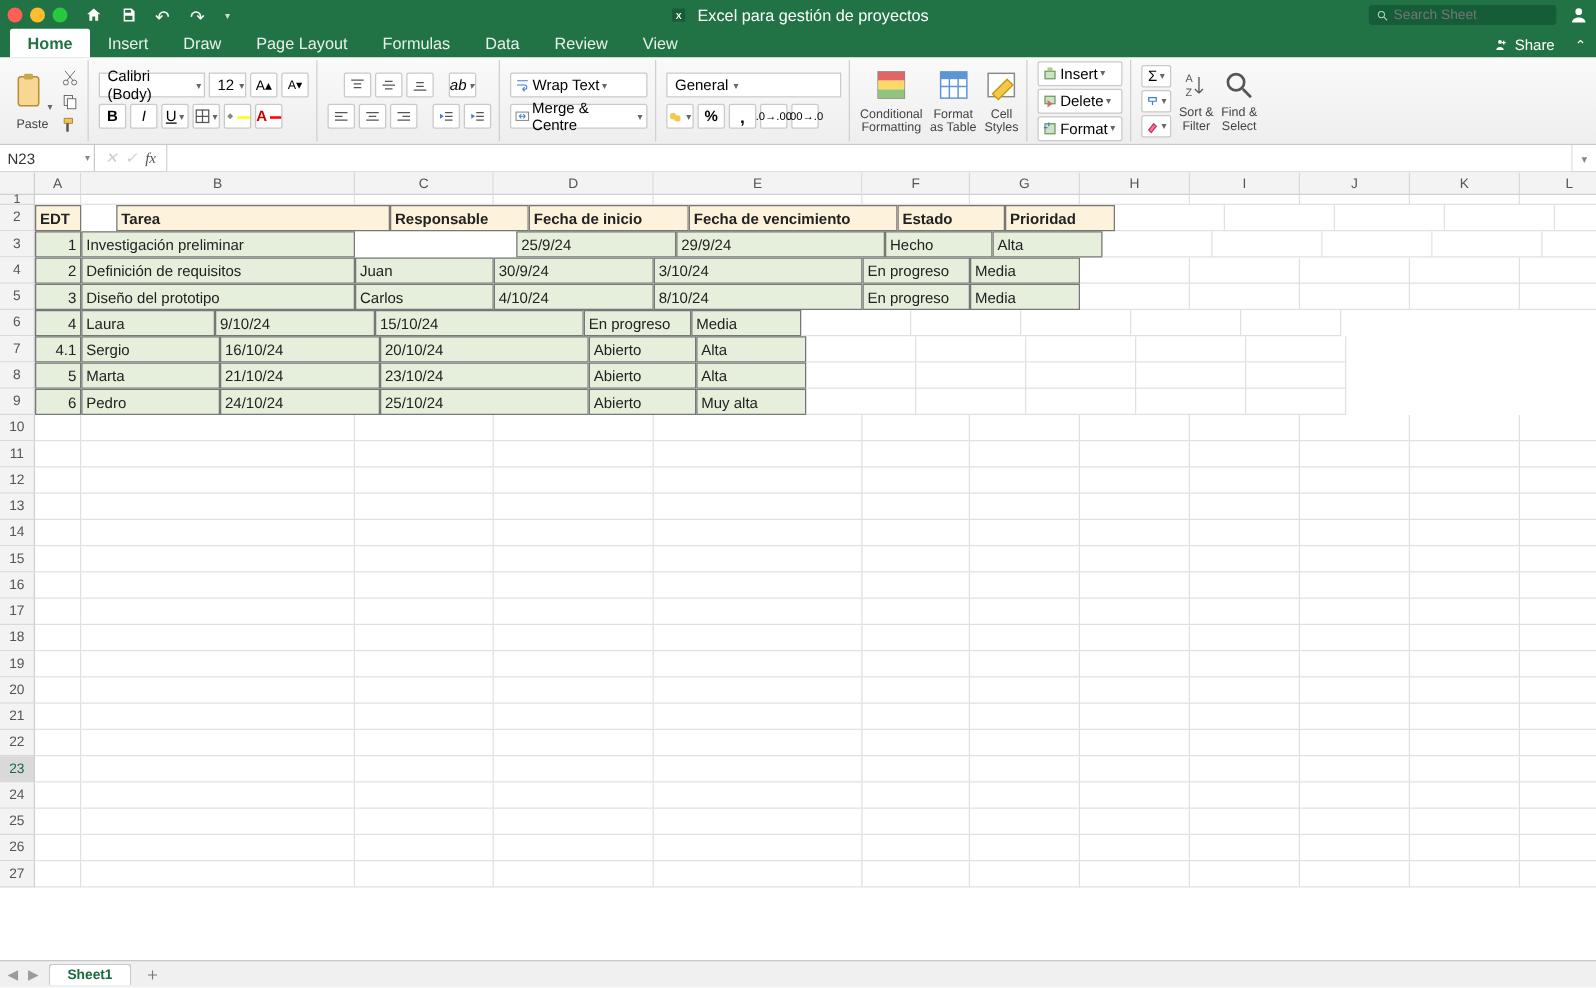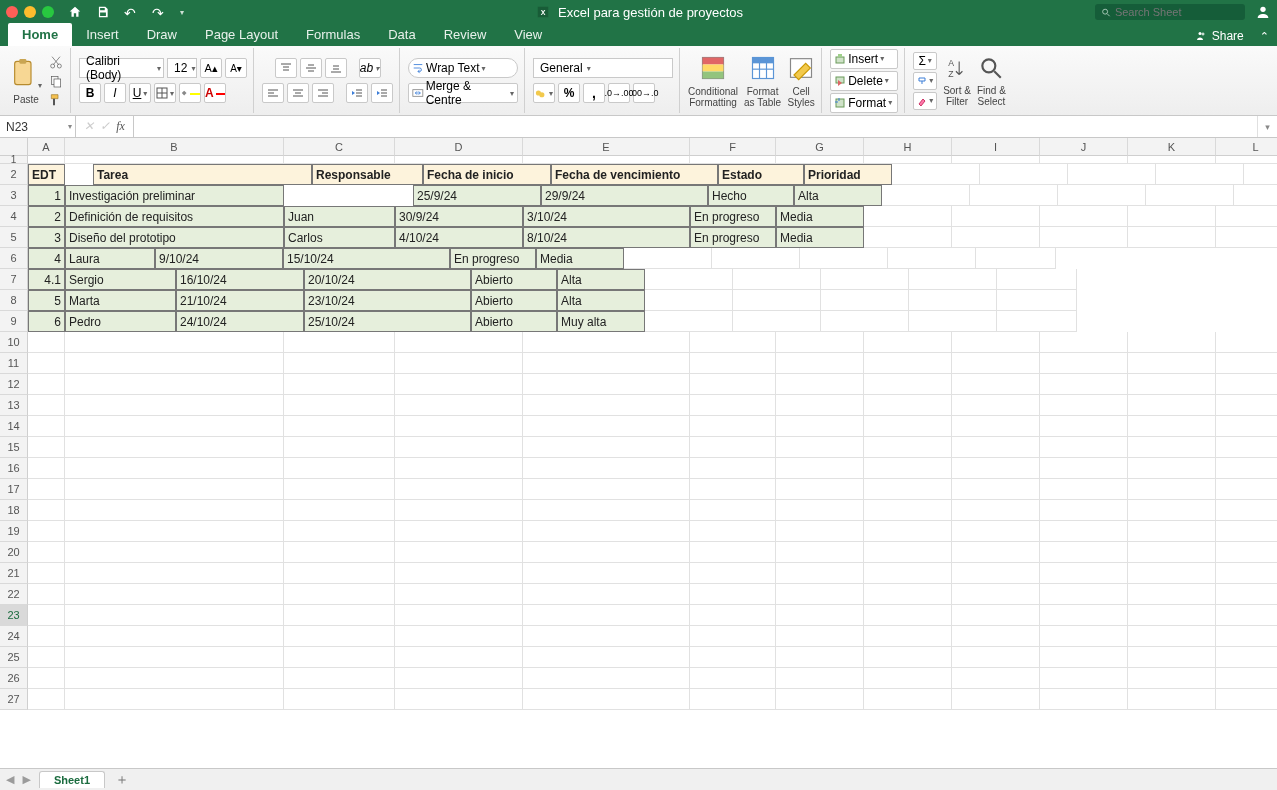--- a/index.html
+++ b/index.html
@@ -282,21 +282,21 @@
               <line x1="5" y1="6" x2="11" y2="6" stroke="#555"></line>
               <line x1="5" y1="9" x2="11" y2="9" stroke="#555"></line>
             </svg>
           </div>
       </div>
     </div>
   </div>
 
   <div class="group">
     <div class="vstack" style="gap:5px;align-items:flex-start;">
-      <div class="btn" style="width:110px;justify-content:flex-start;border-radius:10px;">
+      <div class="btn" style="width:110px;justify-content:flex-start;">
         <svg viewBox="0 0 14 14" width="14" height="14">
             <path d="M2 3h10M2 7h7a2 2 0 010 4H7m0 0l2-2m-2 2l2 2" stroke="#3b7dd8" fill="none"></path>
           </svg>
         <span>Wrap Text</span>
           <span class="drop-caret">▾</span>
       </div>
       <div class="btn" style="width:110px;justify-content:flex-start;">
         <svg viewBox="0 0 14 14" width="14" height="14">
             <rect x="1" y="3" width="12" height="8" fill="none" stroke="#888"></rect>
             <path d="M4 7h6M4 7l2-2M4 7l2 2M10 7l-2-2M10 7l-2 2" stroke="#3b7dd8" fill="none"></path>
@@ -556,21 +556,21 @@
         <div class="cell data" style="width: 86px;">En progreso</div>
         <div class="cell data" style="width: 88px;">Media</div>
         <div class="cell" style="width: 88px;"></div>
         <div class="cell" style="width: 88px;"></div>
         <div class="cell" style="width: 88px;"></div>
         <div class="cell" style="width: 88px;"></div>
         <div class="cell" style="width: 80px;"></div>
       </div>
       <div class="grow">
         <div class="cell data num" style="width: 37px;">4</div>
-        <div class="cell data" style="width: 90px; text-align: center;">Laura</div>
+        <div class="cell data" style="width: 107px; text-align: center;">Laura</div>
         <div class="cell data" style="width: 128px;">9/10/24</div>
         <div class="cell data" style="width: 167px;">15/10/24</div>
         <div class="cell data" style="width: 86px;">En progreso</div>
         <div class="cell data" style="width: 88px;">Media</div>
         <div class="cell" style="width: 88px;"></div>
         <div class="cell" style="width: 88px;"></div>
         <div class="cell" style="width: 88px;"></div>
         <div class="cell" style="width: 88px;"></div>
         <div class="cell" style="width: 80px;"></div>
       </div>

